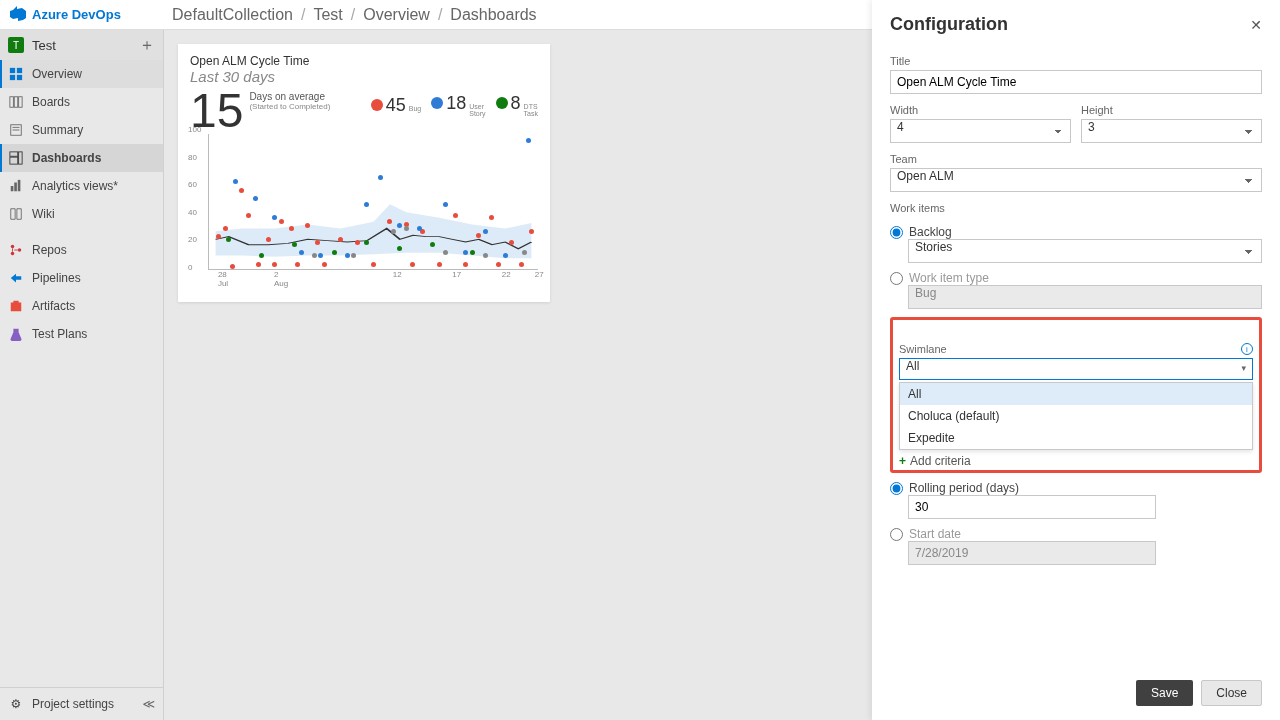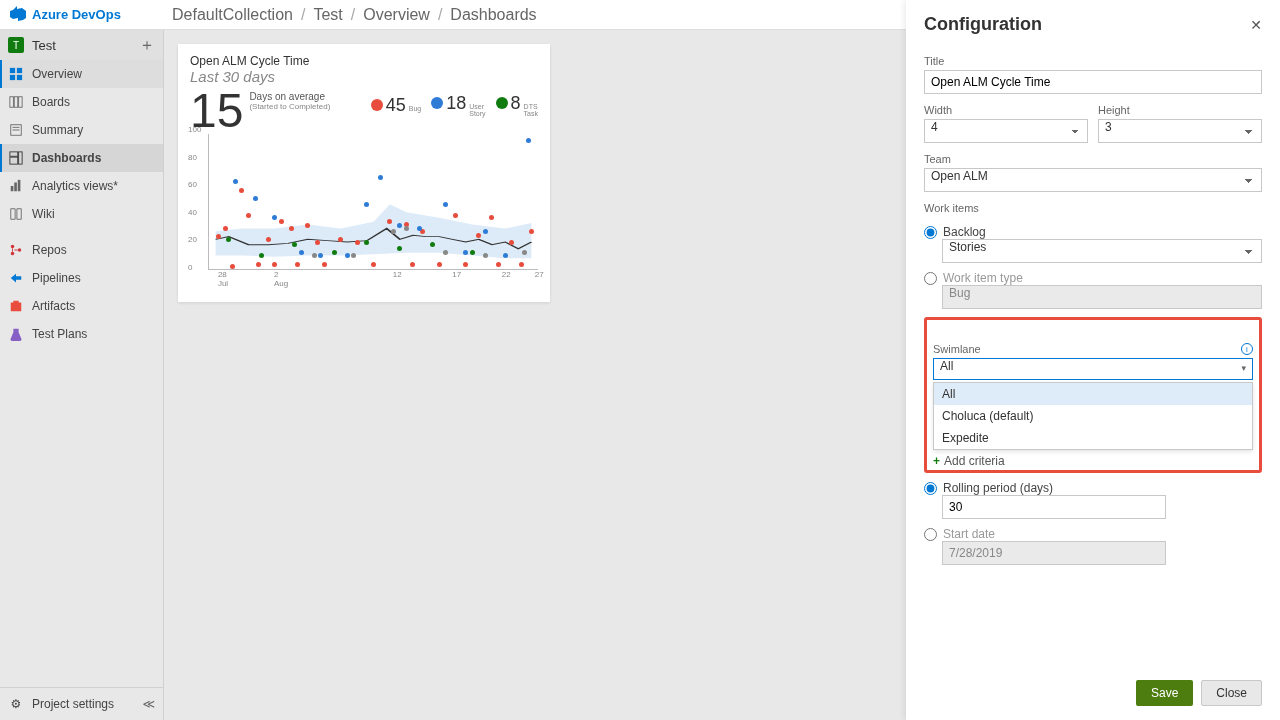--- a/index.html
+++ b/index.html
@@ -49,21 +49,21 @@
   .badge-ico { width: 12px; height: 12px; border-radius: 50%; display:inline-block; }
   .chart-area { position: absolute; left: 10px; right: 10px; top: 90px; bottom: 18px; }
   .y-axis { position: absolute; left: 0; top: 0; bottom: 12px; width: 18px; font-size: 8px; color: #888; }
   .y-tick { position: absolute; left: 0; }
   .plot { position: absolute; left: 20px; right: 2px; top: 0; bottom: 14px; border-left: 1px solid #bbb; border-bottom: 1px solid #bbb; }
   .x-labels { position: absolute; left: 20px; right: 2px; bottom: 0; height: 14px; font-size: 8px; color: #888; }
   .x-tick { position: absolute; }
   .dot { position: absolute; width: 5px; height: 5px; border-radius: 50%; }
 
   
-  .panel { position: absolute; right: 0; top: 0; bottom: 0; width: 374px; background: #fff; box-shadow: -2px 0 6px rgba(0,0,0,0.08); padding: 14px 18px; overflow: visible; display:flex; flex-direction:column;}
+  .panel { position: absolute; right: 0; top: 0; bottom: 0; width: 408px; background: #fff; box-shadow: -2px 0 6px rgba(0,0,0,0.08); padding: 14px 18px; overflow: visible; display:flex; flex-direction:column;}
   .panel-head { display: flex; align-items: center; margin-bottom: 10px; }
   .panel-title { font-size: 18px; font-weight: 600; }
   .panel-close { margin-left: auto; font-size: 14px; color: #555; cursor: pointer; }
   .field-label { font-size: 11px; color: #666; margin-top: 10px; margin-bottom: 3px; display:block;}
   .text-input, .select { width: 100%; height: 24px; border: 1px solid #c8c8c8; padding: 0 6px; font-size: 12px; background: #fff; }
   .select { appearance: none; background-image: linear-gradient(45deg, transparent 50%, #666 50%), linear-gradient(135deg, #666 50%, transparent 50%); background-position: calc(100% - 12px) 10px, calc(100% - 8px) 10px; background-size: 4px 4px, 4px 4px; background-repeat: no-repeat; }
   .select.disabled, .text-input.disabled { background: #eaeaea; color: #888; }
   .row2 { display: flex; gap: 10px; }
   .row2 > div { flex: 1; }
   .radio-row { display: flex; align-items: center; gap: 6px; margin-top: 8px; font-size: 12px; color: #444;}
@@ -72,21 +72,21 @@
   .swimlane-box { border: 3px solid #e74c3c; border-radius: 3px; padding: 23px 6px 2px 6px; margin-top: 8px; position: relative; }
   .swimlane-label-row { display:flex; align-items:center; justify-content: space-between;}
   .info-ico { width: 12px; height: 12px; border-radius: 50%; border: 1px solid #0078d4; color: #0078d4; font-size: 8px; display:flex; align-items:center; justify-content:center;}
   .swim-select { width: 100%; height: 22px; border: 1px solid #0078d4; padding: 0 6px; font-size: 12px; margin-top: 3px; background:#fff; position:relative;}
   .dropdown-list { border:1px solid #c8c8c8; background:#fff; margin-top:2px; box-shadow: 0 2px 4px rgba(0,0,0,0.1);}
   .dd-item { padding: 4px 8px; font-size: 12px; cursor:pointer;}
   .dd-item.sel { background: #deecf9; }
   .add-criteria { margin-top: 4px; font-size: 12px; color: #555; display:flex; gap:4px; align-items:center;}
   .panel-footer { margin-top: auto; display:flex; gap:8px; justify-content:flex-end; padding-top:10px;}
   .btn { height: 26px; padding: 0 14px; font-size: 12px; border-radius: 2px; cursor:pointer; border:1px solid transparent;}
-  .btn-primary { background: #4d7c0f; color:#fff;margin-left:48px;}
+  .btn-primary { background: #404040; color:#fff;margin-left:48px;}
   .btn-secondary { background: #e8e8e8; color:#333; border-color:#c8c8c8;}
   .group-sep { height:0; border-top:0; margin-top: 8px;}
 </style>
 </head>
 <body>
 
 <div class="topbar">
   <div class="logo">
     <span class="logo-icon">
       <svg viewBox="0 0 16 16">

